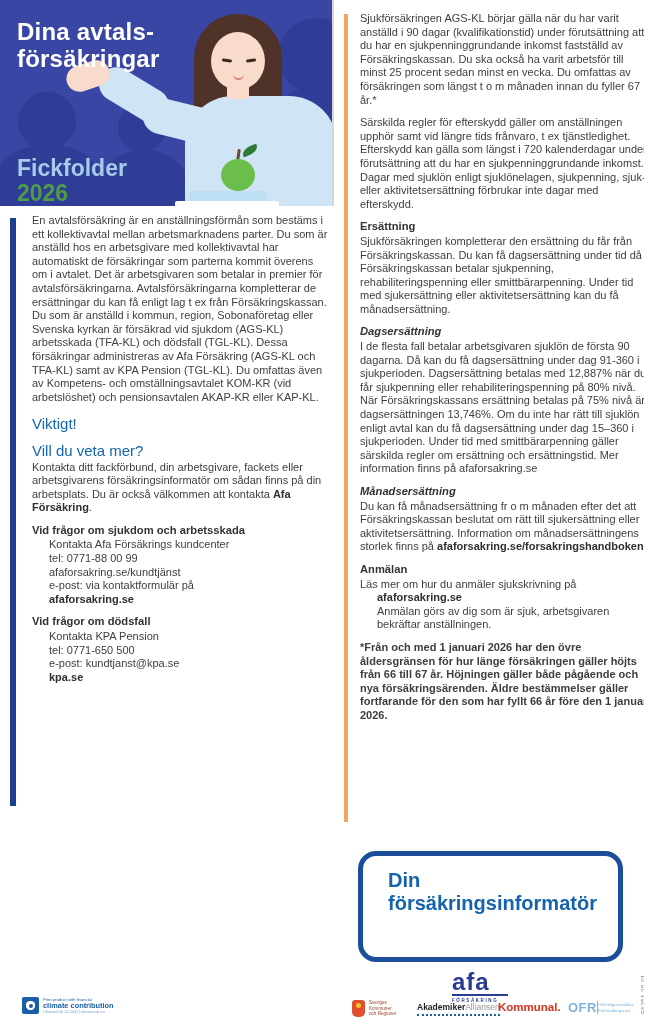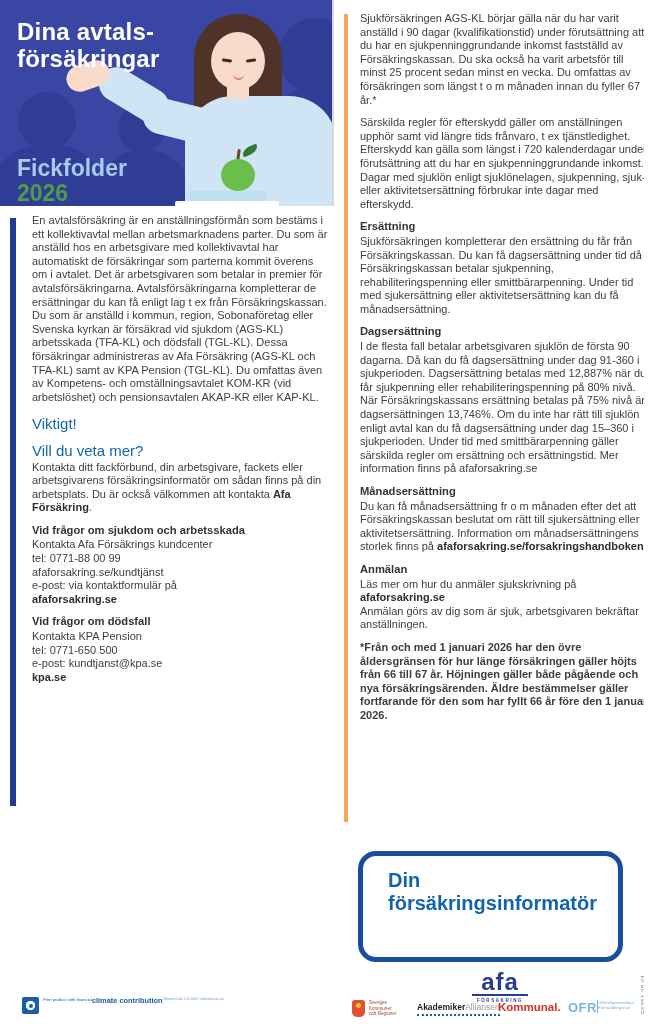--- a/index.html
+++ b/index.html
@@ -43,61 +43,61 @@
   .orange-bar{position:absolute;left:344px;top:14px;width:4px;height:808px;background:#F2A55F;}
 
   
   .col{position:absolute;color:#3E3E40;font-size:11px;line-height:13.6px;}
   .col-left{left:32px;top:214px;width:296px;}
   .col-right{left:360px;top:12px;width:292px;}
   .col p{margin:0 0 9px;}
   .h-blue{font-size:15px;font-weight:normal;color:#1166AE;margin:13px 0 3px;}
   .h-orange{font-size:16.5px;font-weight:bold;color:#F39C42;margin:0 0 4px;}
   .h-sub{font-size:11.2px;font-weight:bold;color:#333335;margin:9px 0 1px;}
-  .h-sub.it{}
+  .h-sub.it{font-style:italic;}
   .bold{font-weight:bold;color:#2F2F31;}
-  .blockline{display:block;}
+  .blockline{display:block;margin-left:17px;}
   .footnote{margin-top:12px;font-weight:bold;}
 
   
   .info-box{position:absolute;left:358px;top:851px;width:255px;height:101px;
             border:5px solid #1A4E9B;border-radius:18px;background:#ffffff;}
   .info-box-title{margin:13px 0 0 25px;font-size:20px;font-weight:bold;color:#1463AD;}
 
-  .afa-logo{position:absolute;left:472px;top:971px;width:56px;text-align:center;color:#2A3C90;}
+  .afa-logo{position:absolute;left:452px;top:971px;width:56px;text-align:left;color:#2A3C90;}
   .afa-word{font-size:24px;line-height:22px;font-weight:bold;letter-spacing:1px;
             border-bottom:2.5px solid #2A3C90;display:block;padding-bottom:1px;}
   .afa-sub{display:block;font-size:4.5px;letter-spacing:1.6px;margin-top:2px;font-weight:bold;}
 
   .skr{position:absolute;left:352px;top:1000px;display:flex;align-items:center;gap:4px;}
   .skr-emblem{width:13px;height:17px;background:#E0502F;border-radius:3px 3px 5px 5px;position:relative;}
   .skr-emblem::after{content:"";position:absolute;left:4px;top:3px;width:5px;height:5px;border-radius:50%;background:#F5C431;}
   .skr-text{font-size:4.6px;line-height:5.4px;color:#9B4632;}
   .skr-text span{display:block;}
 
   .akademiker{position:absolute;left:417px;top:1003px;font-size:8.5px;line-height:9px;}
   .ak-1{font-weight:bold;color:#1f1f1f;}
   .ak-2{color:#979797;}
   .ak-dots{border-bottom:2px dotted #1B5EA8;margin-top:2px;}
 
   .kommunal{position:absolute;left:498px;top:1001px;font-size:11.5px;font-weight:bold;color:#D6331F;}
 
-  .ofr{position:absolute;left:568px;top:1000px;display:flex;gap:0;color:#7FB3DC;}
+  .ofr{position:absolute;left:568px;top:1000px;display:flex;align-items:center;gap:0;color:#7FB3DC;}
   .ofr-abbr{font-size:13px;font-weight:bold;letter-spacing:.5px;}
   .ofr-div{width:1px;height:13px;background:#7FB3DC;}
   .ofr-text{font-size:4.4px;line-height:5.4px;}
   .ofr-text span{display:block;}
 
   .climate{position:absolute;left:22px;top:997px;display:flex;gap:4px;color:#1B5EA8;}
   .cc-square{width:17px;height:17px;background:#1B5EA8;border-radius:2px;position:relative;flex:0 0 auto;}
   .cc-square::after{content:"";position:absolute;left:4px;top:4px;width:9px;height:9px;border-radius:50%;
                     background:#ffffff;box-shadow:inset 0 0 0 2.5px #ffffff;}
   .cc-square::before{content:"";position:absolute;left:6.5px;top:6.5px;width:4px;height:4px;border-radius:50%;
                      background:#1B5EA8;z-index:1;}
-  .cc-text{display:flex;flex-direction:row;}
+  .cc-text{display:flex;flex-direction:column;}
   .cc-1{font-size:4.2px;line-height:5px;}
   .cc-2{font-size:7.4px;line-height:8px;font-weight:bold;}
   .cc-3{font-size:3.8px;line-height:5px;color:#6f9cc9;}
 
   .vert-code{position:absolute;left:640px;top:950px;height:64px;width:12px;
              font-size:6.3px;color:#8E8E8E;writing-mode:vertical-rl;transform:rotate(180deg);
              letter-spacing:.4px;}
 </style>
 </head>
 <body>

